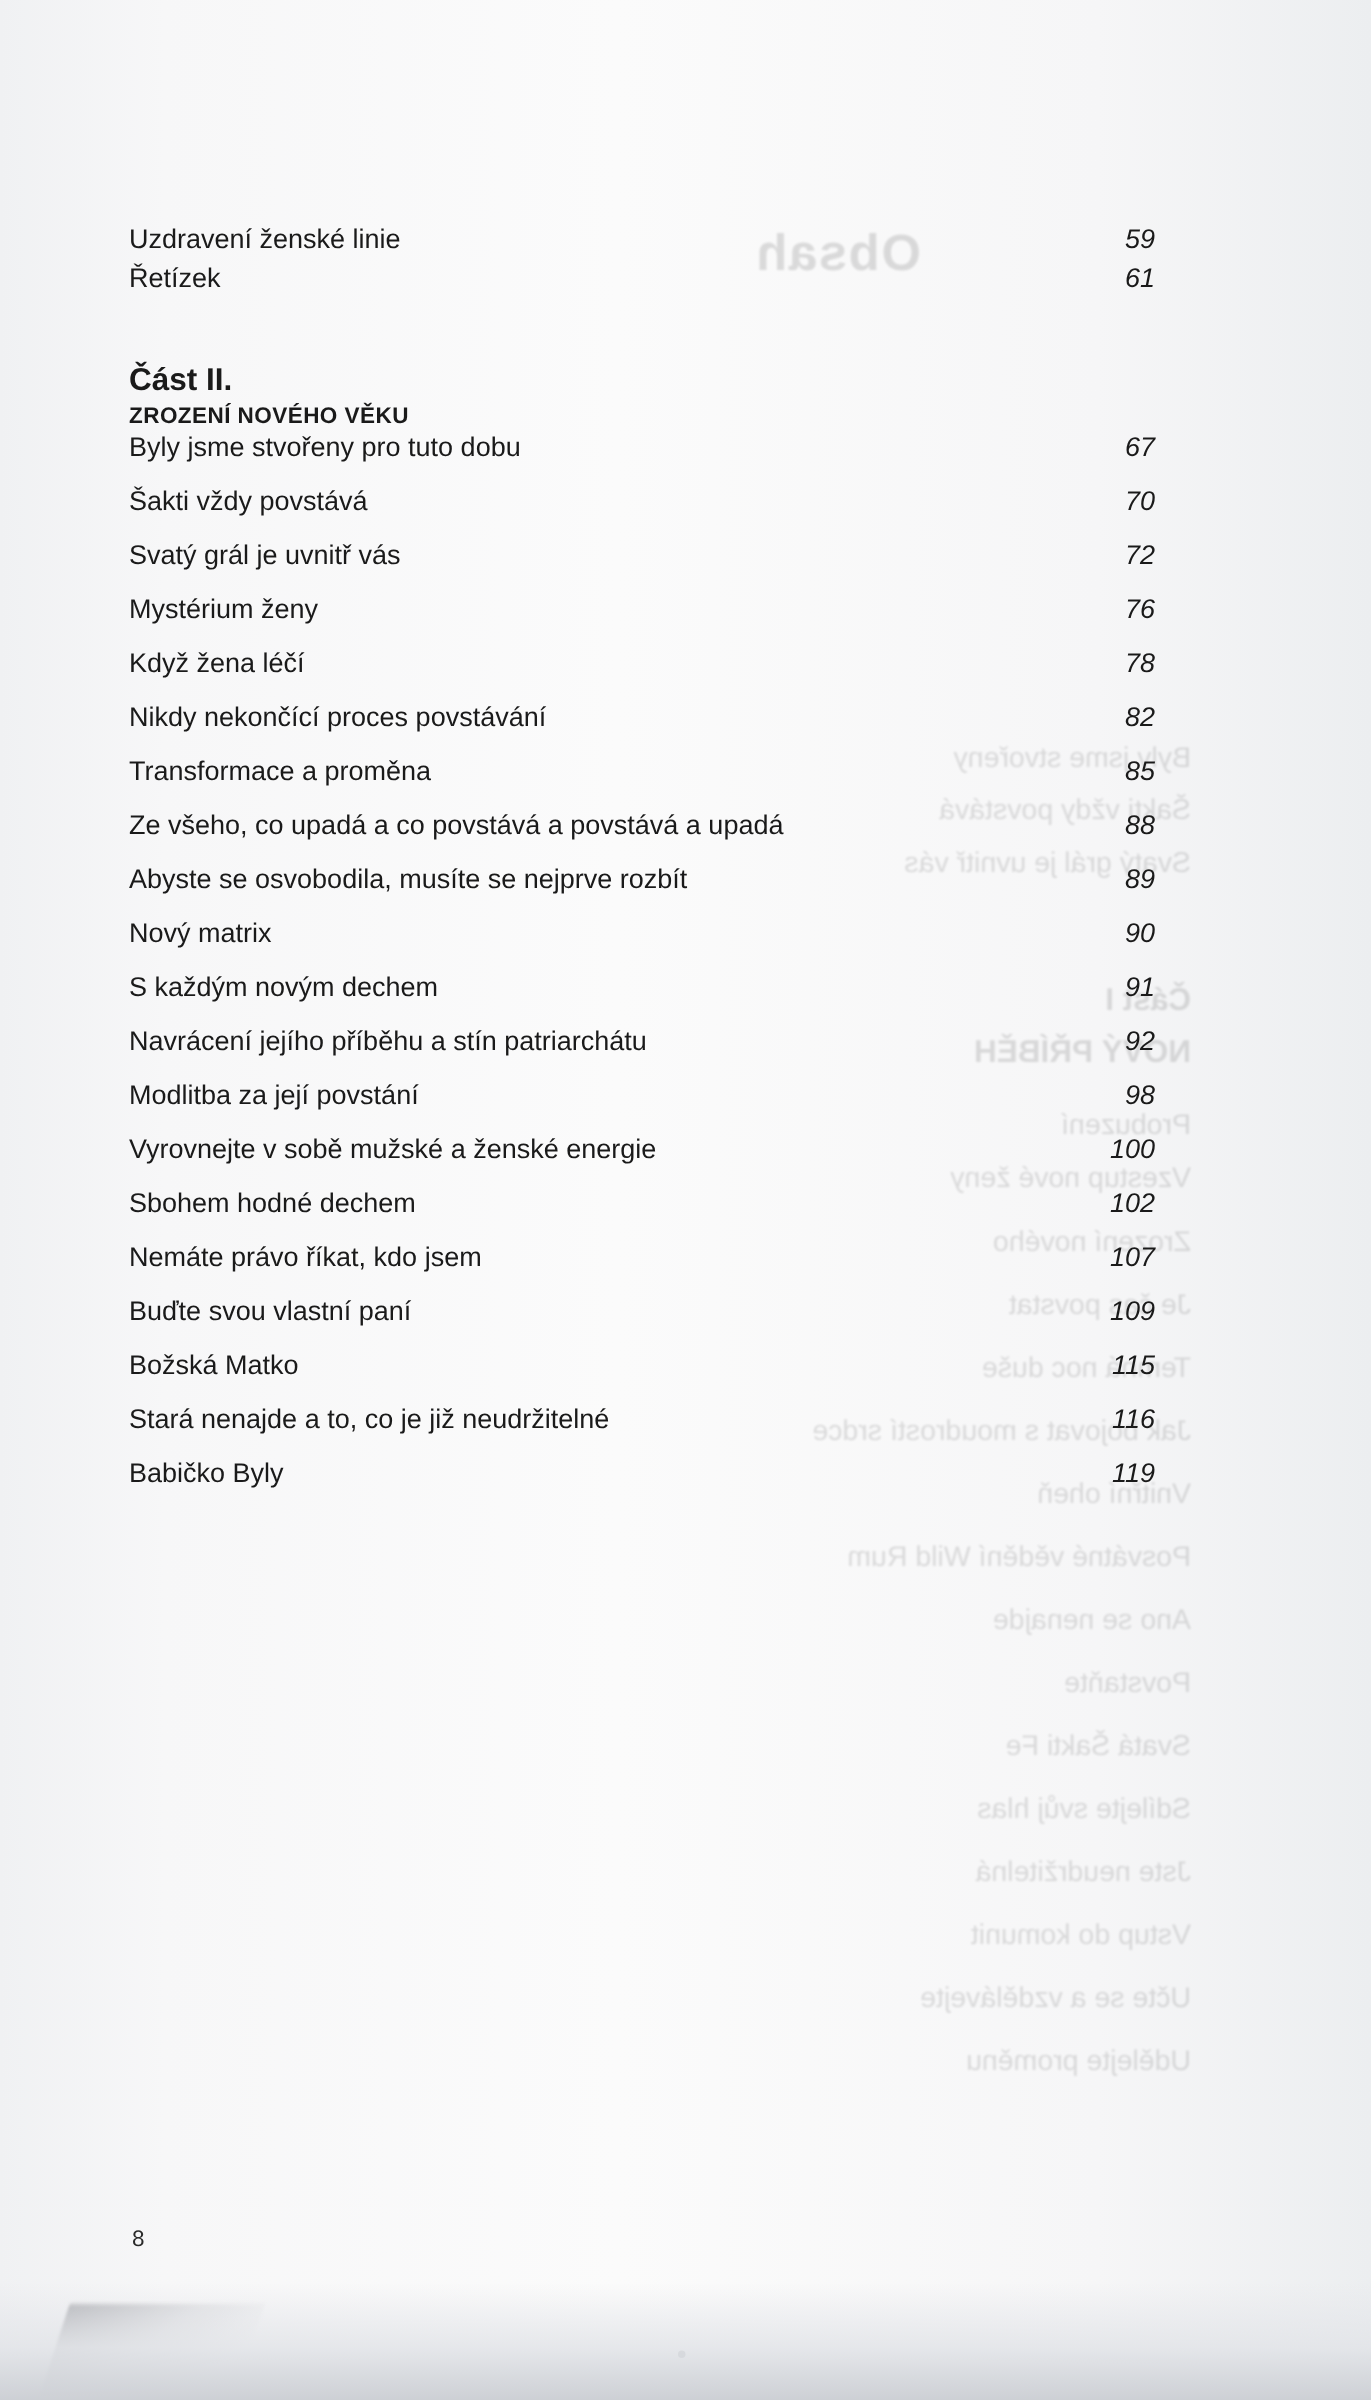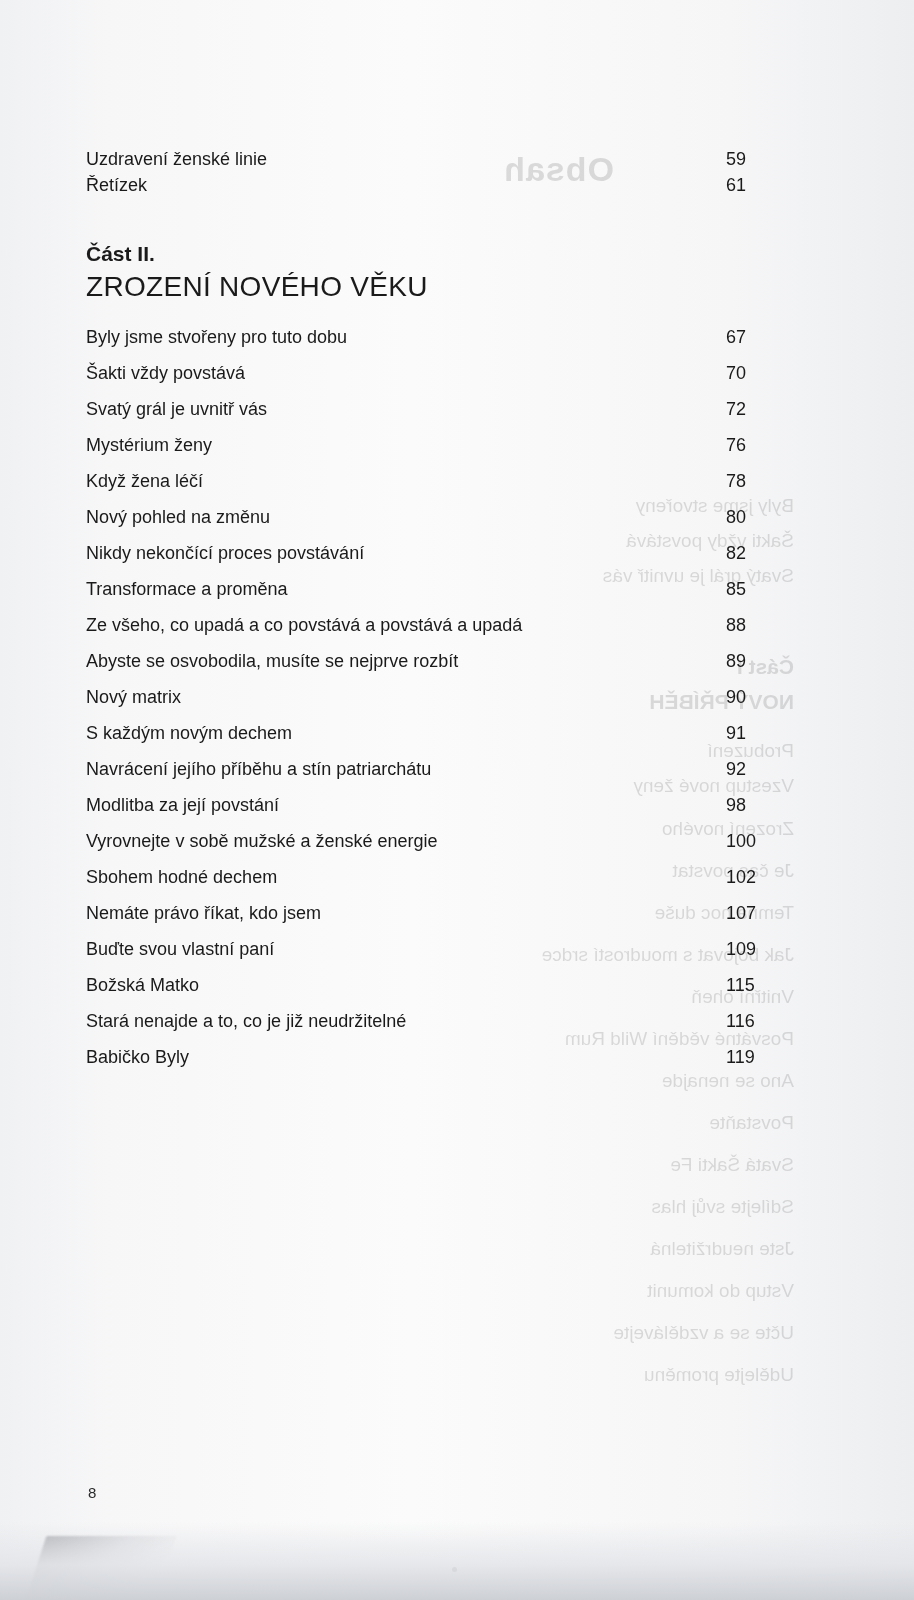--- a/index.html
+++ b/index.html
@@ -99,41 +99,41 @@
   }
   .toc-row .label {
     flex: 0 1 auto;
     white-space: nowrap;
   }
   .toc-row .filler {
     flex: 1 1 auto;
   }
   .toc-row .page-no {
     flex: 0 0 auto;
-    text-align: left;
+    text-align: right;
     min-width: 44px;
     font-variant-numeric: tabular-nums;
+    font-style: italic;
   }
 
   .toc-row.tight {
     margin-bottom: 8px;
   }
 
   .part-block {
     margin-top: 46px;
-    margin-bottom: 22px;
   }
   .part-label {
     font-weight: bold;
     font-size: 21px;
     line-height: 1.35;
   }
   .part-title {
-    font-weight: normal;
-    font-size: 28px;
+    font-weight: bold;
+    font-size: 15px;
     line-height: 1.35;
     letter-spacing: 0.3px;
   }
 
   .folio {
     position: absolute;
     left: 88px;
     top: 1484px;
     font-size: 15px;
     color: #2a2a2a;
@@ -209,25 +209,20 @@
           <span class="label">Mystérium ženy</span>
           <span class="filler"></span>
           <span class="page-no">76</span>
         </div>
         <div class="toc-row">
           <span class="label">Když žena léčí</span>
           <span class="filler"></span>
           <span class="page-no">78</span>
         </div>
         <div class="toc-row">
-          <span class="label">Nový pohled na změnu</span>
-          <span class="filler"></span>
-          <span class="page-no">80</span>
-        </div>
-        <div class="toc-row">
           <span class="label">Nikdy nekončící proces povstávání</span>
           <span class="filler"></span>
           <span class="page-no">82</span>
         </div>
         <div class="toc-row">
           <span class="label">Transformace a proměna</span>
           <span class="filler"></span>
           <span class="page-no">85</span>
         </div>
         <div class="toc-row">

